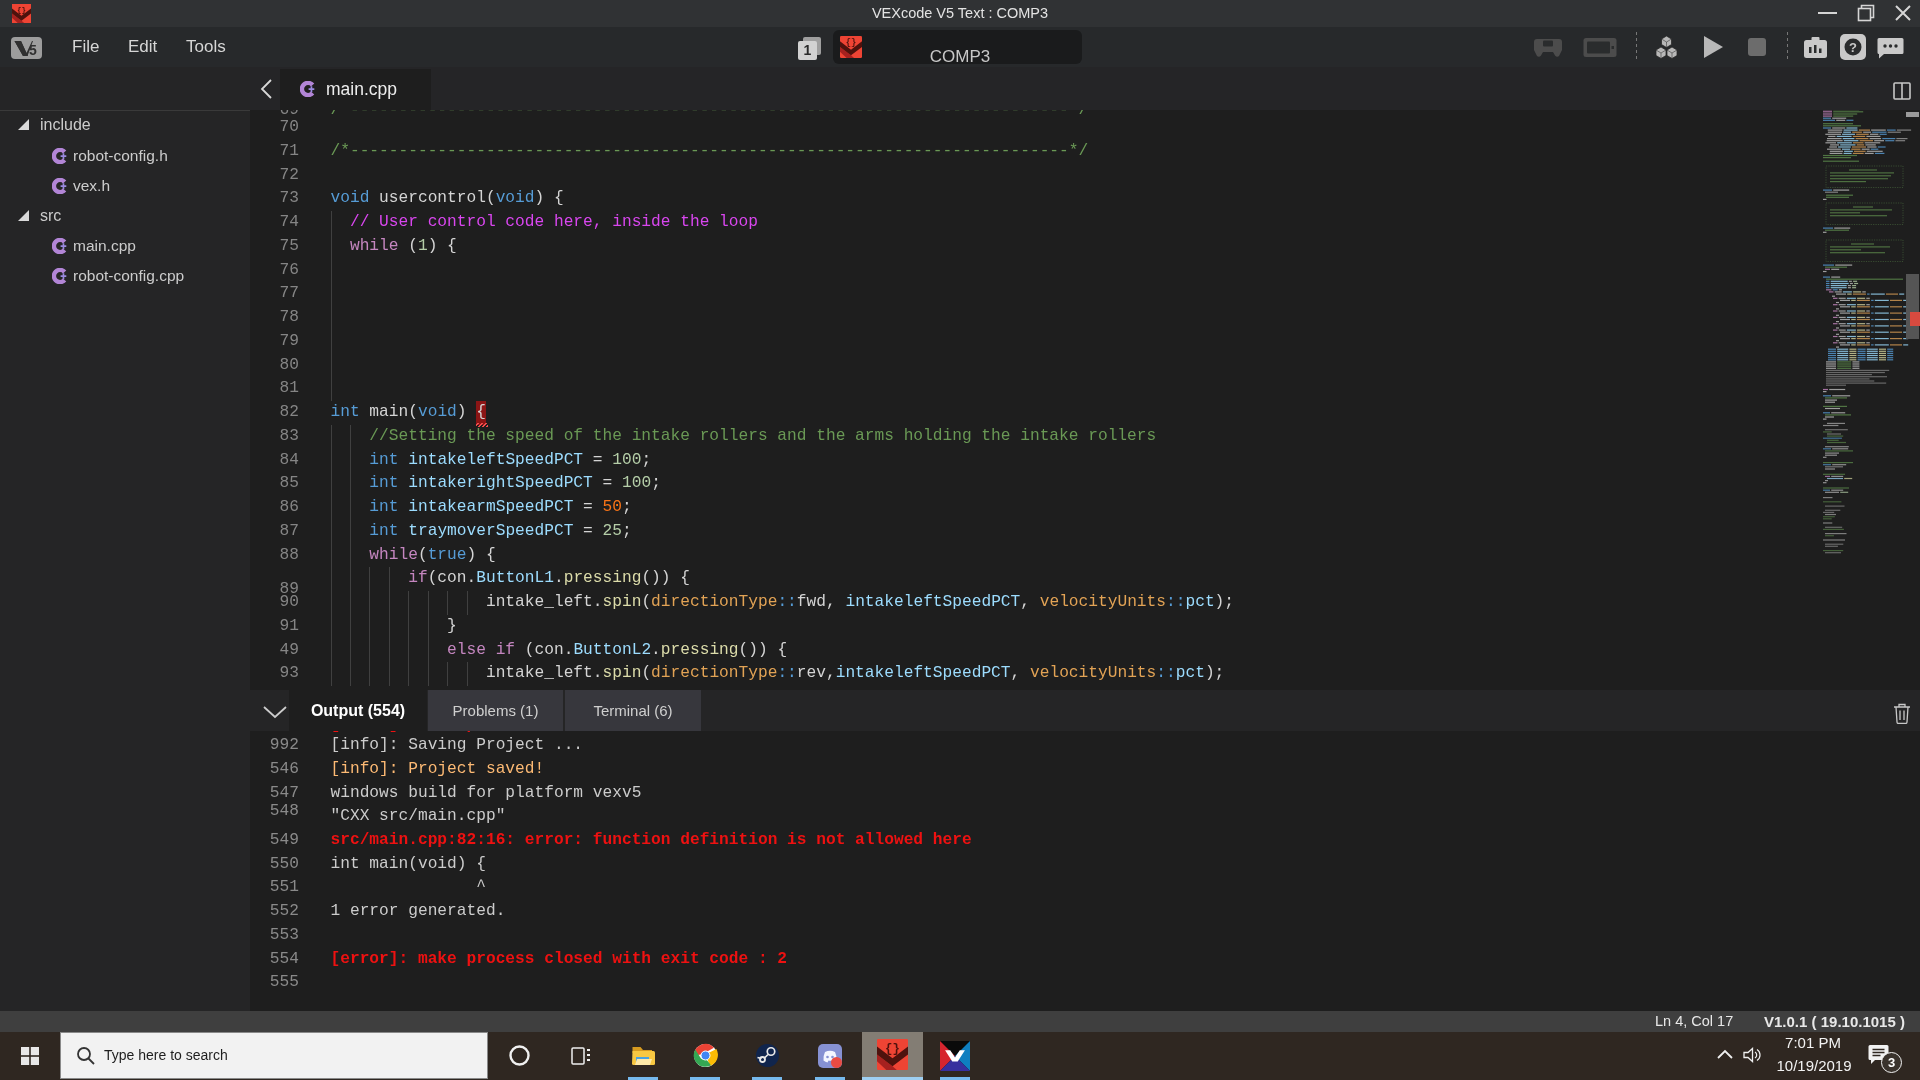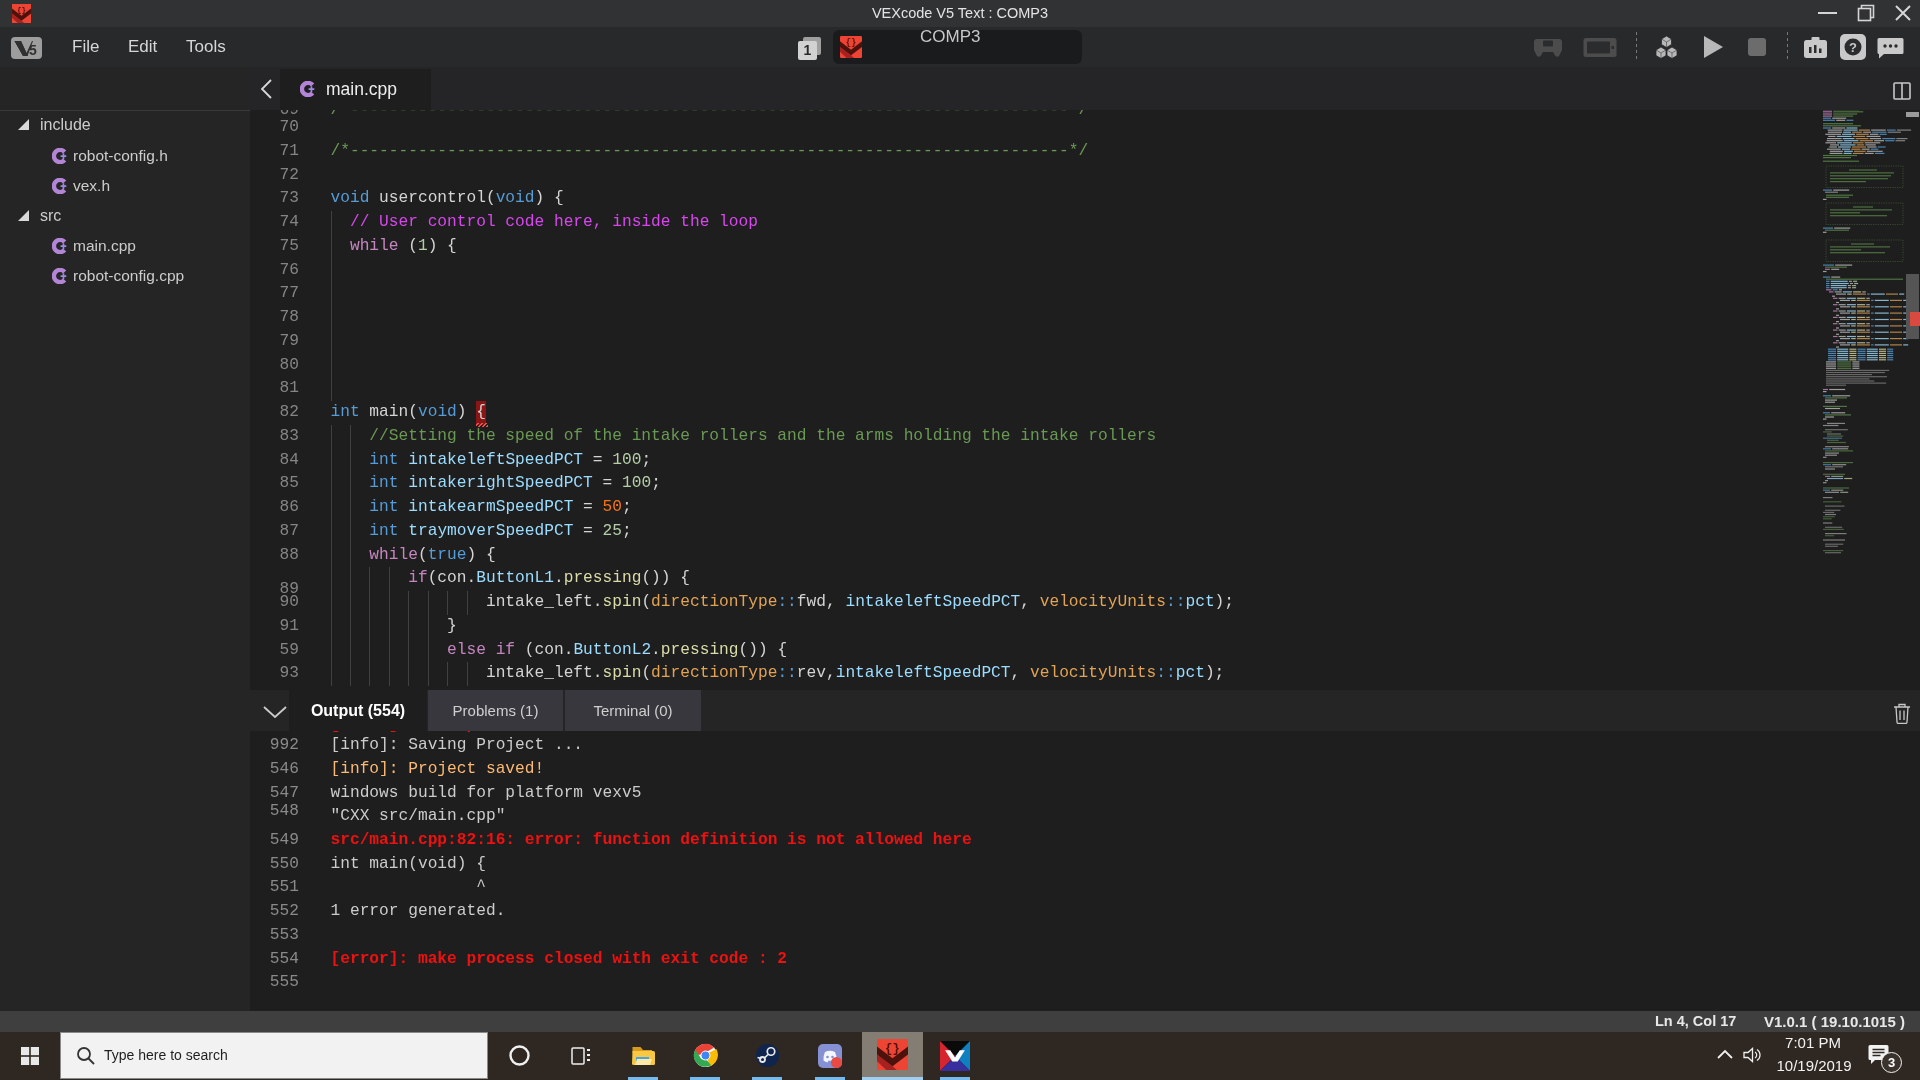--- a/index.html
+++ b/index.html
@@ -54,21 +54,21 @@
 <div class="abs mi" style="left:186px;top:27px;height:40px;line-height:40px">Tools</div>
 <div class="abs" style="left:803px;top:37px;width:18px;height:18px;background:#9f9f9f;border-radius:2px"></div>
 <div class="abs" style="left:798px;top:41px;width:19px;height:19px;background:#d2d2d2;border-radius:2px;text-align:center;line-height:19px;font-size:14px;font-weight:bold;color:#2a2a2a">1</div>
 <div class="abs" style="left:833px;top:30px;width:249px;height:34px;background:#1a1b1c;border-radius:6px"></div>
 <svg class="abs" style="left:840px;top:36px" width="22" height="22" viewBox="0 0 100 100">
 <rect width="100" height="100" rx="6" fill="#ee4434"></rect>
 <path d="M0 50 L0 72 L30 100 L64 100 L50 88 Z" fill="#a6211f"></path>
 <path d="M0 24 L50 62 L100 24 L100 50 L50 88 L0 50 Z" fill="#4e120d"></path>
 <text x="50" y="42" font-size="40" font-weight="bold" fill="#4e120d" text-anchor="middle" font-family="Liberation Mono">{}</text>
 </svg>
-<div class="abs" style="left:920px;top:20px;width:80px;height:34px;line-height:34px;text-align:left;color:#c8c8c8;font-size:17px">COMP3</div>
+<div class="abs" style="left:920px;top:40px;width:80px;height:34px;line-height:34px;text-align:center;color:#c8c8c8;font-size:17px">COMP3</div>
 <svg class="abs" style="left:1533px;top:36px" width="30" height="22" viewBox="0 0 60 44">
 <path d="M8 6 h44 a6 6 0 0 1 6 6 v16 l-6 12 a5 5 0 0 1 -8 -1 l-4 -7 h-20 l-4 7 a5 5 0 0 1 -8 1 l-6 -12 v-16 a6 6 0 0 1 6 -6 z" fill="#4c4c4c"></path>
 <rect x="20" y="9" width="20" height="12" rx="2" fill="#2a2c2d"></rect>
   </svg>
 <svg class="abs" style="left:1583px;top:36px" width="34" height="23" viewBox="0 0 68 46">
 <rect x="1" y="4" width="66" height="38" rx="5" fill="#4c4c4c"></rect>
 <rect x="8" y="11" width="46" height="24" rx="2" fill="#2a2c2d"></rect>
 <rect x="57" y="20" width="5" height="6" fill="#2a2c2d"></rect>
   </svg>
 <div class="abs" style="left:1636px;top:32px;width:1px;height:30px;background:repeating-linear-gradient(#777 0 3px,transparent 3px 6px)"></div>
@@ -190,21 +190,21 @@
 <div class="gut" style="top:519.9px">87</div>
 <div class="cl" style="top:519.9px"><span style="color:#d4d4d4">    </span><span style="color:#569cd6">int</span><span style="color:#d4d4d4"> </span><span style="color:#9cdcfe">traymoverSpeedPCT</span><span style="color:#d4d4d4"> = </span><span style="color:#b5cea8">25</span><span style="color:#d4d4d4">;</span></div>
 <div class="gut" style="top:543.6px">88</div>
 <div class="cl" style="top:543.6px"><span style="color:#d4d4d4">    </span><span style="color:#c586c0">while</span><span style="color:#d4d4d4">(</span><span style="color:#569cd6">true</span><span style="color:#d4d4d4">) {</span></div>
 <div class="gut" style="top:578px">89</div>
 <div class="cl" style="top:567.4px"><span style="color:#d4d4d4">        </span><span style="color:#c586c0">if</span><span style="color:#d4d4d4">(con.</span><span style="color:#9cdcfe">ButtonL1</span><span style="color:#d4d4d4">.</span><span style="color:#dcdcaa">pressing</span><span style="color:#d4d4d4">()) {</span></div>
 <div class="gut" style="top:591.1px">90</div>
 <div class="cl" style="top:591.1px"><span style="color:#d4d4d4">                </span><span style="color:#d4d4d4">intake_left</span><span style="color:#d4d4d4">.</span><span style="color:#dcdcaa">spin</span><span style="color:#d4d4d4">(</span><span style="color:#e2a355">directionType</span><span style="color:#569cd6">::</span><span style="color:#d4d4d4">fwd</span><span style="color:#d4d4d4">, </span><span style="color:#9cdcfe">intakeleftSpeedPCT</span><span style="color:#d4d4d4">, </span><span style="color:#e2a355">velocityUnits</span><span style="color:#569cd6">::</span><span style="color:#9cdcfe">pct</span><span style="color:#d4d4d4">);</span></div>
 <div class="gut" style="top:614.9px">91</div>
 <div class="cl" style="top:614.9px"><span style="color:#d4d4d4">            }</span></div>
-<div class="gut" style="top:638.6px">59</div>
+<div class="gut" style="top:638.6px">49</div>
 <div class="cl" style="top:638.6px"><span style="color:#d4d4d4">            </span><span style="color:#c586c0">else</span><span style="color:#d4d4d4"> </span><span style="color:#c586c0">if</span><span style="color:#d4d4d4"> (con.</span><span style="color:#9cdcfe">ButtonL2</span><span style="color:#d4d4d4">.</span><span style="color:#dcdcaa">pressing</span><span style="color:#d4d4d4">()) {</span></div>
 <div class="gut" style="top:662.4px">93</div>
 <div class="cl" style="top:662.4px"><span style="color:#d4d4d4">                </span><span style="color:#d4d4d4">intake_left</span><span style="color:#d4d4d4">.</span><span style="color:#dcdcaa">spin</span><span style="color:#d4d4d4">(</span><span style="color:#e2a355">directionType</span><span style="color:#569cd6">::</span><span style="color:#d4d4d4">rev,</span><span style="color:#9cdcfe">intakeleftSpeedPCT</span><span style="color:#d4d4d4">, </span><span style="color:#e2a355">velocityUnits</span><span style="color:#569cd6">::</span><span style="color:#9cdcfe">pct</span><span style="color:#d4d4d4">);</span></div>
 </div>
   </div>
 <div class="abs" style="left:1820px;top:110px;width:100px;height:580px;overflow:hidden">
     <div style="position:absolute;left:-1820px;top:-110px">
 <svg style="position:absolute;left:0;top:0" width="1920" height="1080">
         <rect x="1823.0" y="107.0" width="9.0" height="1.2" fill="#c586c0" fill-opacity="0.8"></rect>
         <rect x="1833.2" y="107.0" width="22.0" height="1.2" fill="#5d8b4c" fill-opacity="0.8"></rect>
@@ -592,21 +592,21 @@
 </div>
   </div>
 <div class="abs" style="left:1906px;top:112px;width:13px;height:5px;background:#9a9a9a"></div>
 <div class="abs" style="left:1906px;top:274px;width:13px;height:65px;background:#555555"></div>
 <div class="abs" style="left:1910px;top:312px;width:10px;height:14px;background:#d84a3f"></div>
 <svg class="abs" style="left:262px;top:705px" width="26" height="14" viewBox="0 0 26 14" fill="none" stroke="#cccccc" stroke-width="1.8">
 <path d="M2 2 L13 12 L24 2"></path>
   </svg>
 <div class="abs" style="left:289px;top:690px;width:138px;height:41px;background:#1e1e1e;color:#ffffff;font-size:16px;text-align:center;line-height:41px;font-weight:bold">Output (554)</div>
 <div class="abs" style="left:428px;top:690px;width:135px;height:41px;background:#37373d;color:#cfcfcf;font-size:15px;text-align:center;line-height:41px">Problems (1)</div>
-<div class="abs" style="left:565px;top:690px;width:136px;height:41px;background:#37373d;color:#cfcfcf;font-size:15px;text-align:center;line-height:41px">Terminal (0)</div>
+<div class="abs" style="left:565px;top:690px;width:136px;height:41px;background:#37373d;color:#cfcfcf;font-size:15px;text-align:center;line-height:41px">Terminal (6)</div>
 <svg class="abs" style="left:1892px;top:702px" width="20" height="22" viewBox="0 0 40 44" fill="none" stroke="#c8c8c8" stroke-width="2.6">
 <path d="M4 10 h32 M14 10 v-5 h12 v5"></path>
 <path d="M8 10 l2 30 a3 3 0 0 0 3 3 h14 a3 3 0 0 0 3 -3 l2 -30"></path>
 <path d="M16 17 v19 M24 17 v19"></path>
   </svg>
 <div class="abs" style="left:250px;top:731px;width:1670px;height:280px;overflow:hidden">
     <div style="position:absolute;left:-250px;top:-731px;width:1920px;height:1080px">
 <div class="ogut" style="top:714.0px">544</div>
 <div class="ol" style="top:714.0px;color:#ee1111;font-weight:bold">[error]: make process closed with exit code : 2</div>
 <div class="ogut" style="top:734.2px">992</div>
@@ -624,21 +624,21 @@
 <div class="ogut" style="top:876.4px">551</div>
 <div class="ol" style="top:876.4px;color:#cccccc">               ^</div>
 <div class="ogut" style="top:900.1px">552</div>
 <div class="ol" style="top:900.1px;color:#cccccc">1 error generated.</div>
 <div class="ogut" style="top:923.8px">553</div>
 <div class="ogut" style="top:947.5px">554</div>
 <div class="ol" style="top:947.5px;color:#ee1111;font-weight:bold">[error]: make process closed with exit code : 2</div>
 <div class="ogut" style="top:971.2px">555</div>
 </div>
   </div>
-<div class="abs" style="left:1655px;top:1011px;height:21px;line-height:21px;color:#e8e8e8;font-size:14.5px;font-weight:bold">Ln 4, Col 17</div>
+<div class="abs" style="left:1655px;top:1011px;height:21px;line-height:21px;color:#e8e8e8;font-size:14.5px;font-weight:normal">Ln 4, Col 17</div>
 <div class="abs" style="left:1764px;top:1011px;height:21px;line-height:21px;color:#e8e8e8;font-size:15px;font-weight:bold">V1.0.1 ( 19.10.1015 )</div>
 <svg class="abs" style="left:21px;top:1047px" width="18" height="18" viewBox="0 0 18 18" fill="#e8e8e8">
 <rect x="0" y="0" width="8.2" height="8.2"></rect>
     <rect x="9.8" y="0" width="8.2" height="8.2"></rect>
 <rect x="0" y="9.8" width="8.2" height="8.2"></rect>
     <rect x="9.8" y="9.8" width="8.2" height="8.2"></rect>
   </svg>
 <div class="abs" style="left:60px;top:1032px;width:428px;height:47px;background:#f2f2f2;border:1px solid #8a8a8a"></div>
 <svg class="abs" style="left:76px;top:1046px" width="20" height="20" viewBox="0 0 20 20" fill="none" stroke="#333333" stroke-width="1.8">
 <circle cx="8" cy="8" r="6"></circle>

